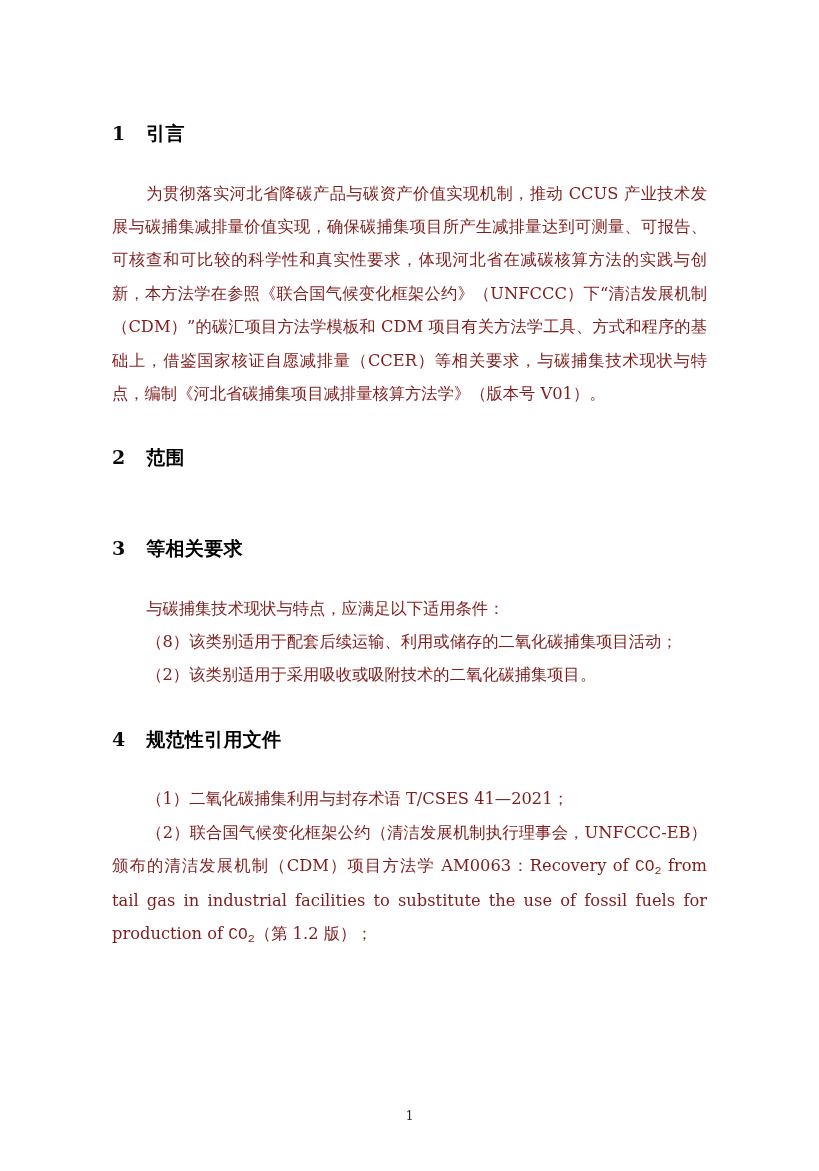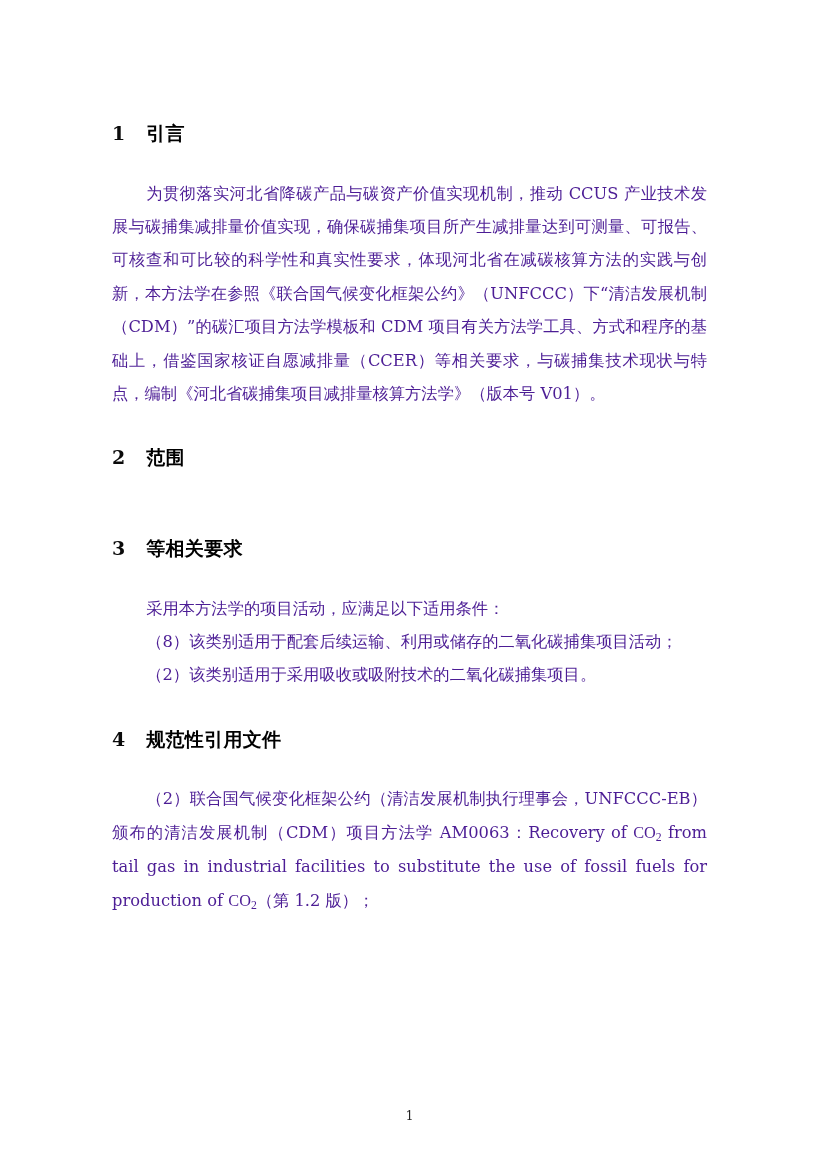--- a/index.html
+++ b/index.html
@@ -46,33 +46,33 @@
     font-size: 19px;
     font-weight: bold;
     margin-right: 13px;
   }
   p.para {
     font-size: 16.3px;
     line-height: 2.05;
     margin: 0;
     text-align: justify;
     text-justify: inter-ideograph;
-    color: #4c1d95;
+    color: #7f1d1d;
   }
   p.indent {
     text-indent: 2.1em;
   }
   .gap-after-h1 { height: 22px; }
   .gap-section  { height: 26px; }
   .sub {
     font-size: 0.72em;
     vertical-align: -0.28em;
   }
   .latin {
-    font-family: Liberation Serif, serif;
+    font-family: Liberation Mono, monospace;
   }
   .page-number {
     position: absolute;
     bottom: 48px;
     left: 0;
     width: 819px;
     text-align: center;
     font-family: "DejaVu Serif", "Liberation Serif", serif;
     font-size: 12px;
     color: #222222;
@@ -99,29 +99,30 @@
     </div>
     <div class="gap-after-h1"></div>
 
     <div class="gap-section"></div>
 
     <div class="heading-block">
       <span class="heading-num">3</span>
       <h2 class="section-heading">等相关要求</h2>
     </div>
     <div class="gap-after-h1"></div>
-    <p class="para indent">采用本方法学的项目活动，应满足以下适用条件：</p>
+    <p class="para indent">与碳捕集技术现状与特点，应满足以下适用条件：</p>
     <p class="para indent">（8）该类别适用于配套后续运输、利用或储存的二氧化碳捕集项目活动；</p>
     <p class="para indent">（2）该类别适用于采用吸收或吸附技术的二氧化碳捕集项目。</p>
 
     <div class="gap-section"></div>
 
     <div class="heading-block">
       <span class="heading-num">4</span>
       <h2 class="section-heading">规范性引用文件</h2>
     </div>
     <div class="gap-after-h1"></div>
+    <p class="para indent">（1）二氧化碳捕集利用与封存术语 T/CSES 41—2021；</p>
     <p class="para indent">（2）联合国气候变化框架公约（清洁发展机制执行理事会，UNFCCC-EB）颁布的清洁发展机制（CDM）项目方法学 AM0063：Recovery of <span class="latin">CO<span class="sub">2</span></span> from tail gas in industrial facilities to substitute the use of fossil fuels for production of <span class="latin">CO<span class="sub">2</span></span>（第 1.2 版）；</p>
 
   </div>
 
   <div class="page-number">1</div>
 </div>
 
 </body></html>

